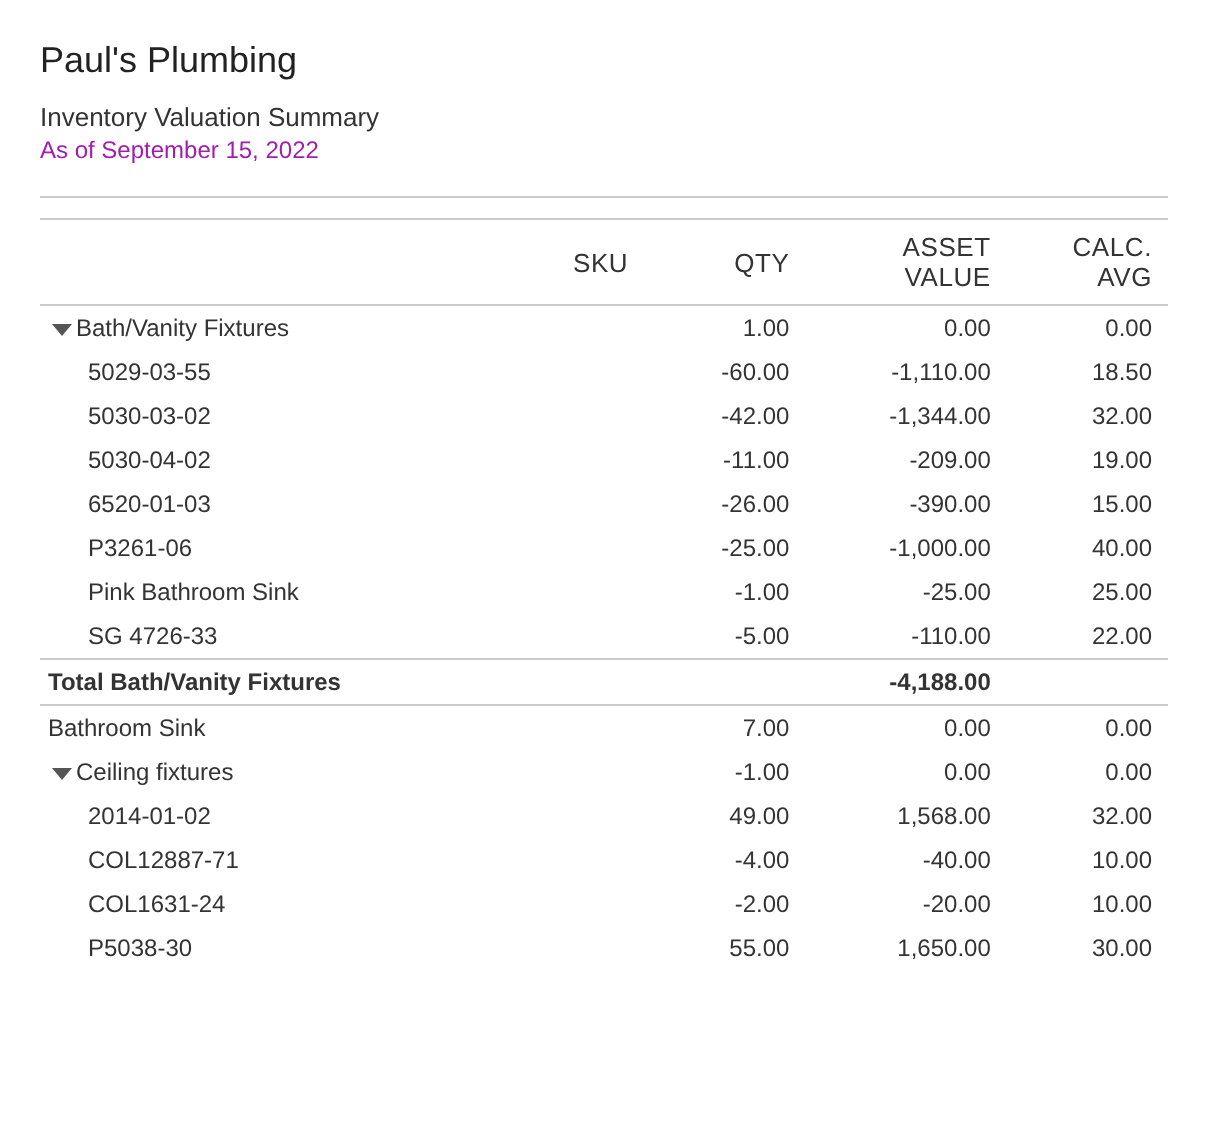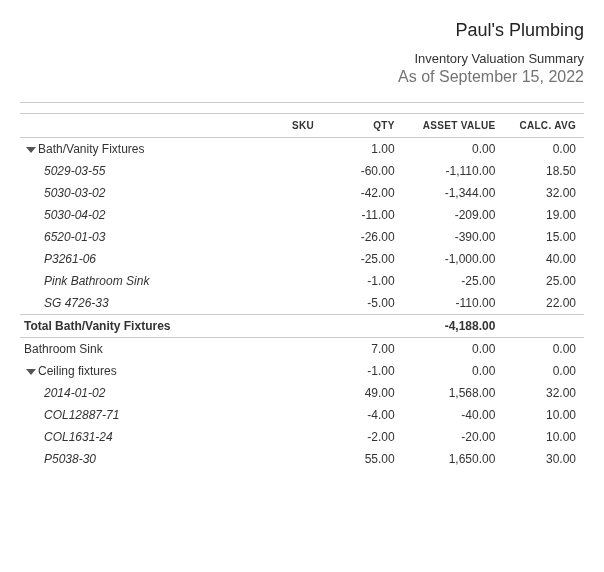--- a/index.html
+++ b/index.html
@@ -5,50 +5,50 @@
     * { box-sizing: border-box; margin: 0; padding: 0; }
     body {
       font-family: Arial, sans-serif;
       background: #fff;
       color: #333;
       font-size: 13px;
       padding: 20px;
       width: 604px;
     }
     .header {
-      text-align: right;
+      text-align: left;
       margin-bottom: 16px;
     }
     .header .company-name {
       font-size: 18px;
       font-weight: normal;
       margin-bottom: 10px;
       color: #222;
     }
     .header .report-title {
       font-size: 13px;
       font-weight: normal;
       margin-bottom: 2px;
     }
     .header .report-date {
-      font-size: 16px;
-      color: #737373;
+      font-size: 12px;
+      color: #a21caf;
     }
     .divider {
       border: none;
       border-top: 1px solid #ccc;
       margin: 10px 0;
     }
     table {
       width: 100%;
       border-collapse: collapse;
     }
     th {
-      font-size: 10px;
-      font-weight: bold;
+      font-size: 13px;
+      font-weight: normal;
       text-transform: uppercase;
       padding: 6px 8px;
       border-top: 1px solid #ccc;
       border-bottom: 1px solid #ccc;
       text-align: right;
       color: #333;
       letter-spacing: 0.3px;
     }
     th.col-label {
       text-align: left;
@@ -69,21 +69,20 @@
       text-align: left;
     }
     tr.category-row td {
       font-size: 12px;
     }
     tr.category-row td.col-label {
       font-weight: normal;
     }
     tr.item-row td.col-label {
       padding-left: 24px;
-      font-style: italic;
     }
     tr.total-row td {
       font-weight: bold;
       border-top: 1px solid #ccc;
       border-bottom: 1px solid #ccc;
       font-size: 12px;
     }
     tr.total-row td.col-label {
       padding-left: 4px;
     }

